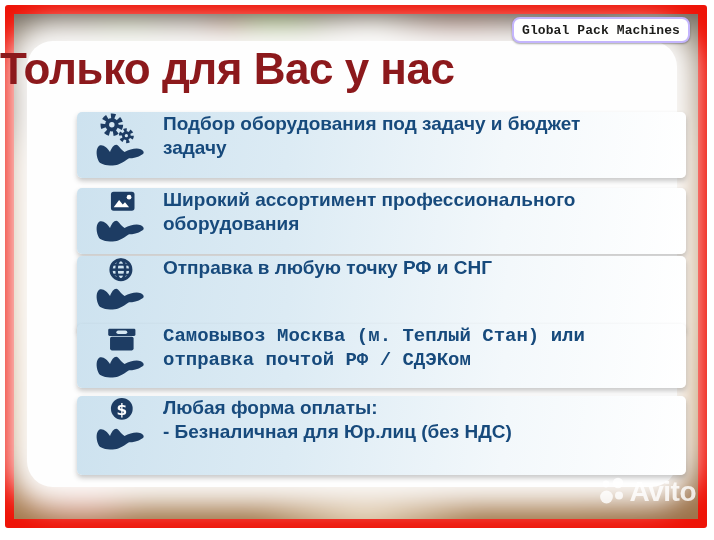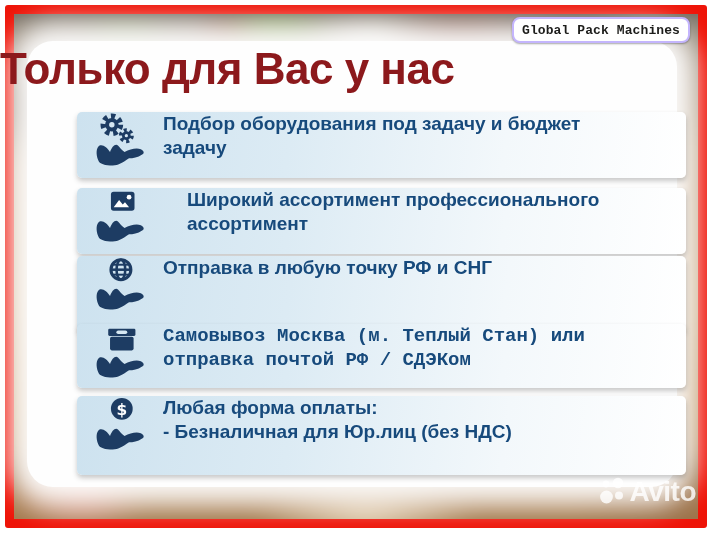--- a/index.html
+++ b/index.html
@@ -50,21 +50,21 @@
     color:#8c191c;letter-spacing:-0.5px;
   }
   .card{
     position:absolute;left:49px;width:609px;
     background:linear-gradient(98deg,#cde2ef 0%,#dcebf4 35%,#f3f8fb 70%,#ffffff 100%);
     border-radius:5px;
     box-shadow:0 3px 5px rgba(40,40,40,0.25);
     display:flex;align-items:flex-start;margin-left:28px;
   }
   .card-1{top:112px;height:66px;}
-  .card-2{top:188px;height:66px;gap:24px;}
+  .card-2{top:188px;height:66px;}
   .card-3{top:256px;height:76px;}
   .card-4{top:324px;height:64px;font-family:Liberation Mono, monospace;}
   .card-5{top:396px;height:79px;}
   .icon-box{width:70px;flex:0 0 70px;display:flex;align-items:center;justify-content:center;margin-left:8px;}
   .icon-box svg{display:block;}
   .card-text{
     flex:1;margin-left:8px;margin-right:10px;
     font-size:19px;font-weight:bold;color:#174a7c;line-height:1.28;
   }
   .card-text span{display:block;}
@@ -132,21 +132,21 @@
         <g>
           <rect x="22" y="3" width="26" height="21" rx="3" fill="#1d3c63"></rect>
           <circle cx="42" cy="9" r="2.6" fill="#ffffff"></circle>
           <path d="M25 20 L31 12 L35 17 L37.5 14.5 L42 20 Z" fill="#ffffff"></path>
         </g>
         <path fill="#1d3c63" d="M9 36 C13 34 18 38 21 43 C23 37 27 33 30 36 C32 38 34 41 37 43 C43 40 50 38 55 40 C59 42 59 45 56 46 C52 49 46 50 42 50 C36 54 30 58 24 58 C16 58 9 56 8 52 C5 45 6 38 9 36 Z"></path>
       </svg>
     </div>
     <div class="card-text">
       <span>Широкий ассортимент профессионального</span>
-      <span>ассортимент</span>
+      <span>оборудования</span>
     </div>
   </div>
 
   <div class="card card-3">
     <div class="icon-box">
       <svg width="58" height="60" viewBox="0 0 64 64">
         <g stroke="#1d3c63" fill="none">
           <circle cx="33" cy="14" r="11" stroke-width="3.4"></circle>
           <ellipse cx="33" cy="14" rx="4.8" ry="11" stroke-width="2.8"></ellipse>
           <line x1="22.5" y1="14" x2="43.5" y2="14" stroke-width="2.8"></line>

